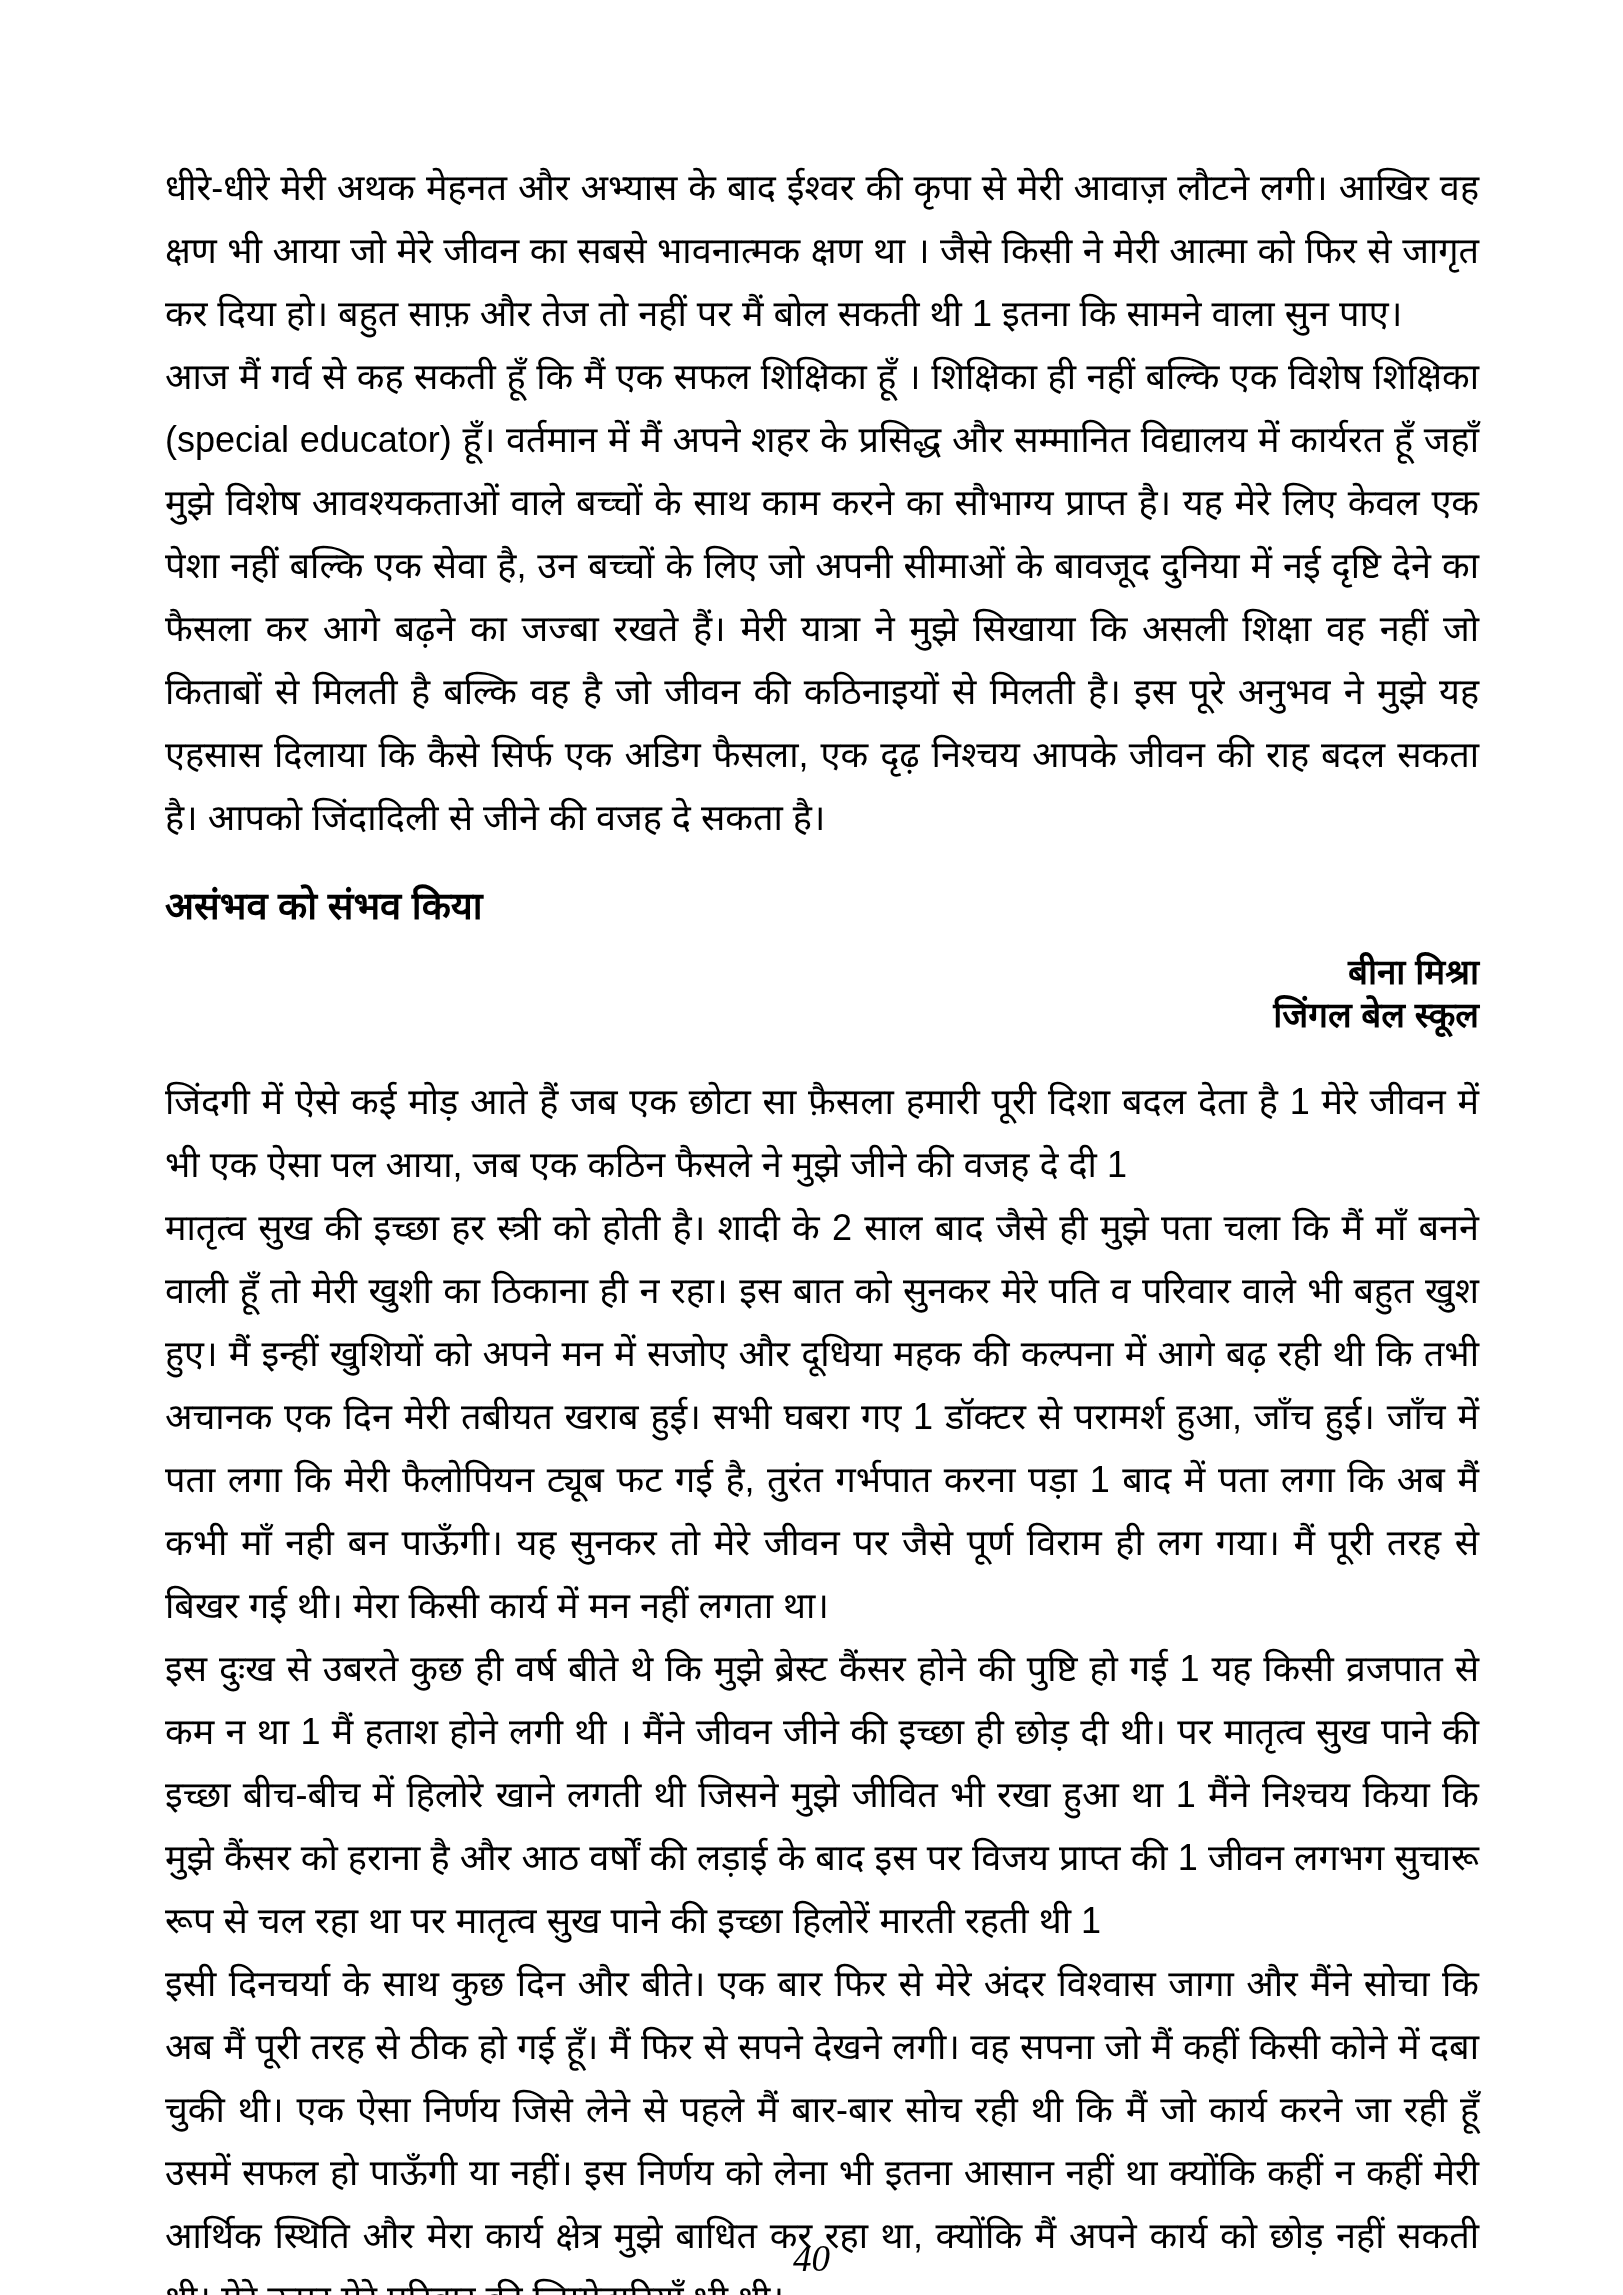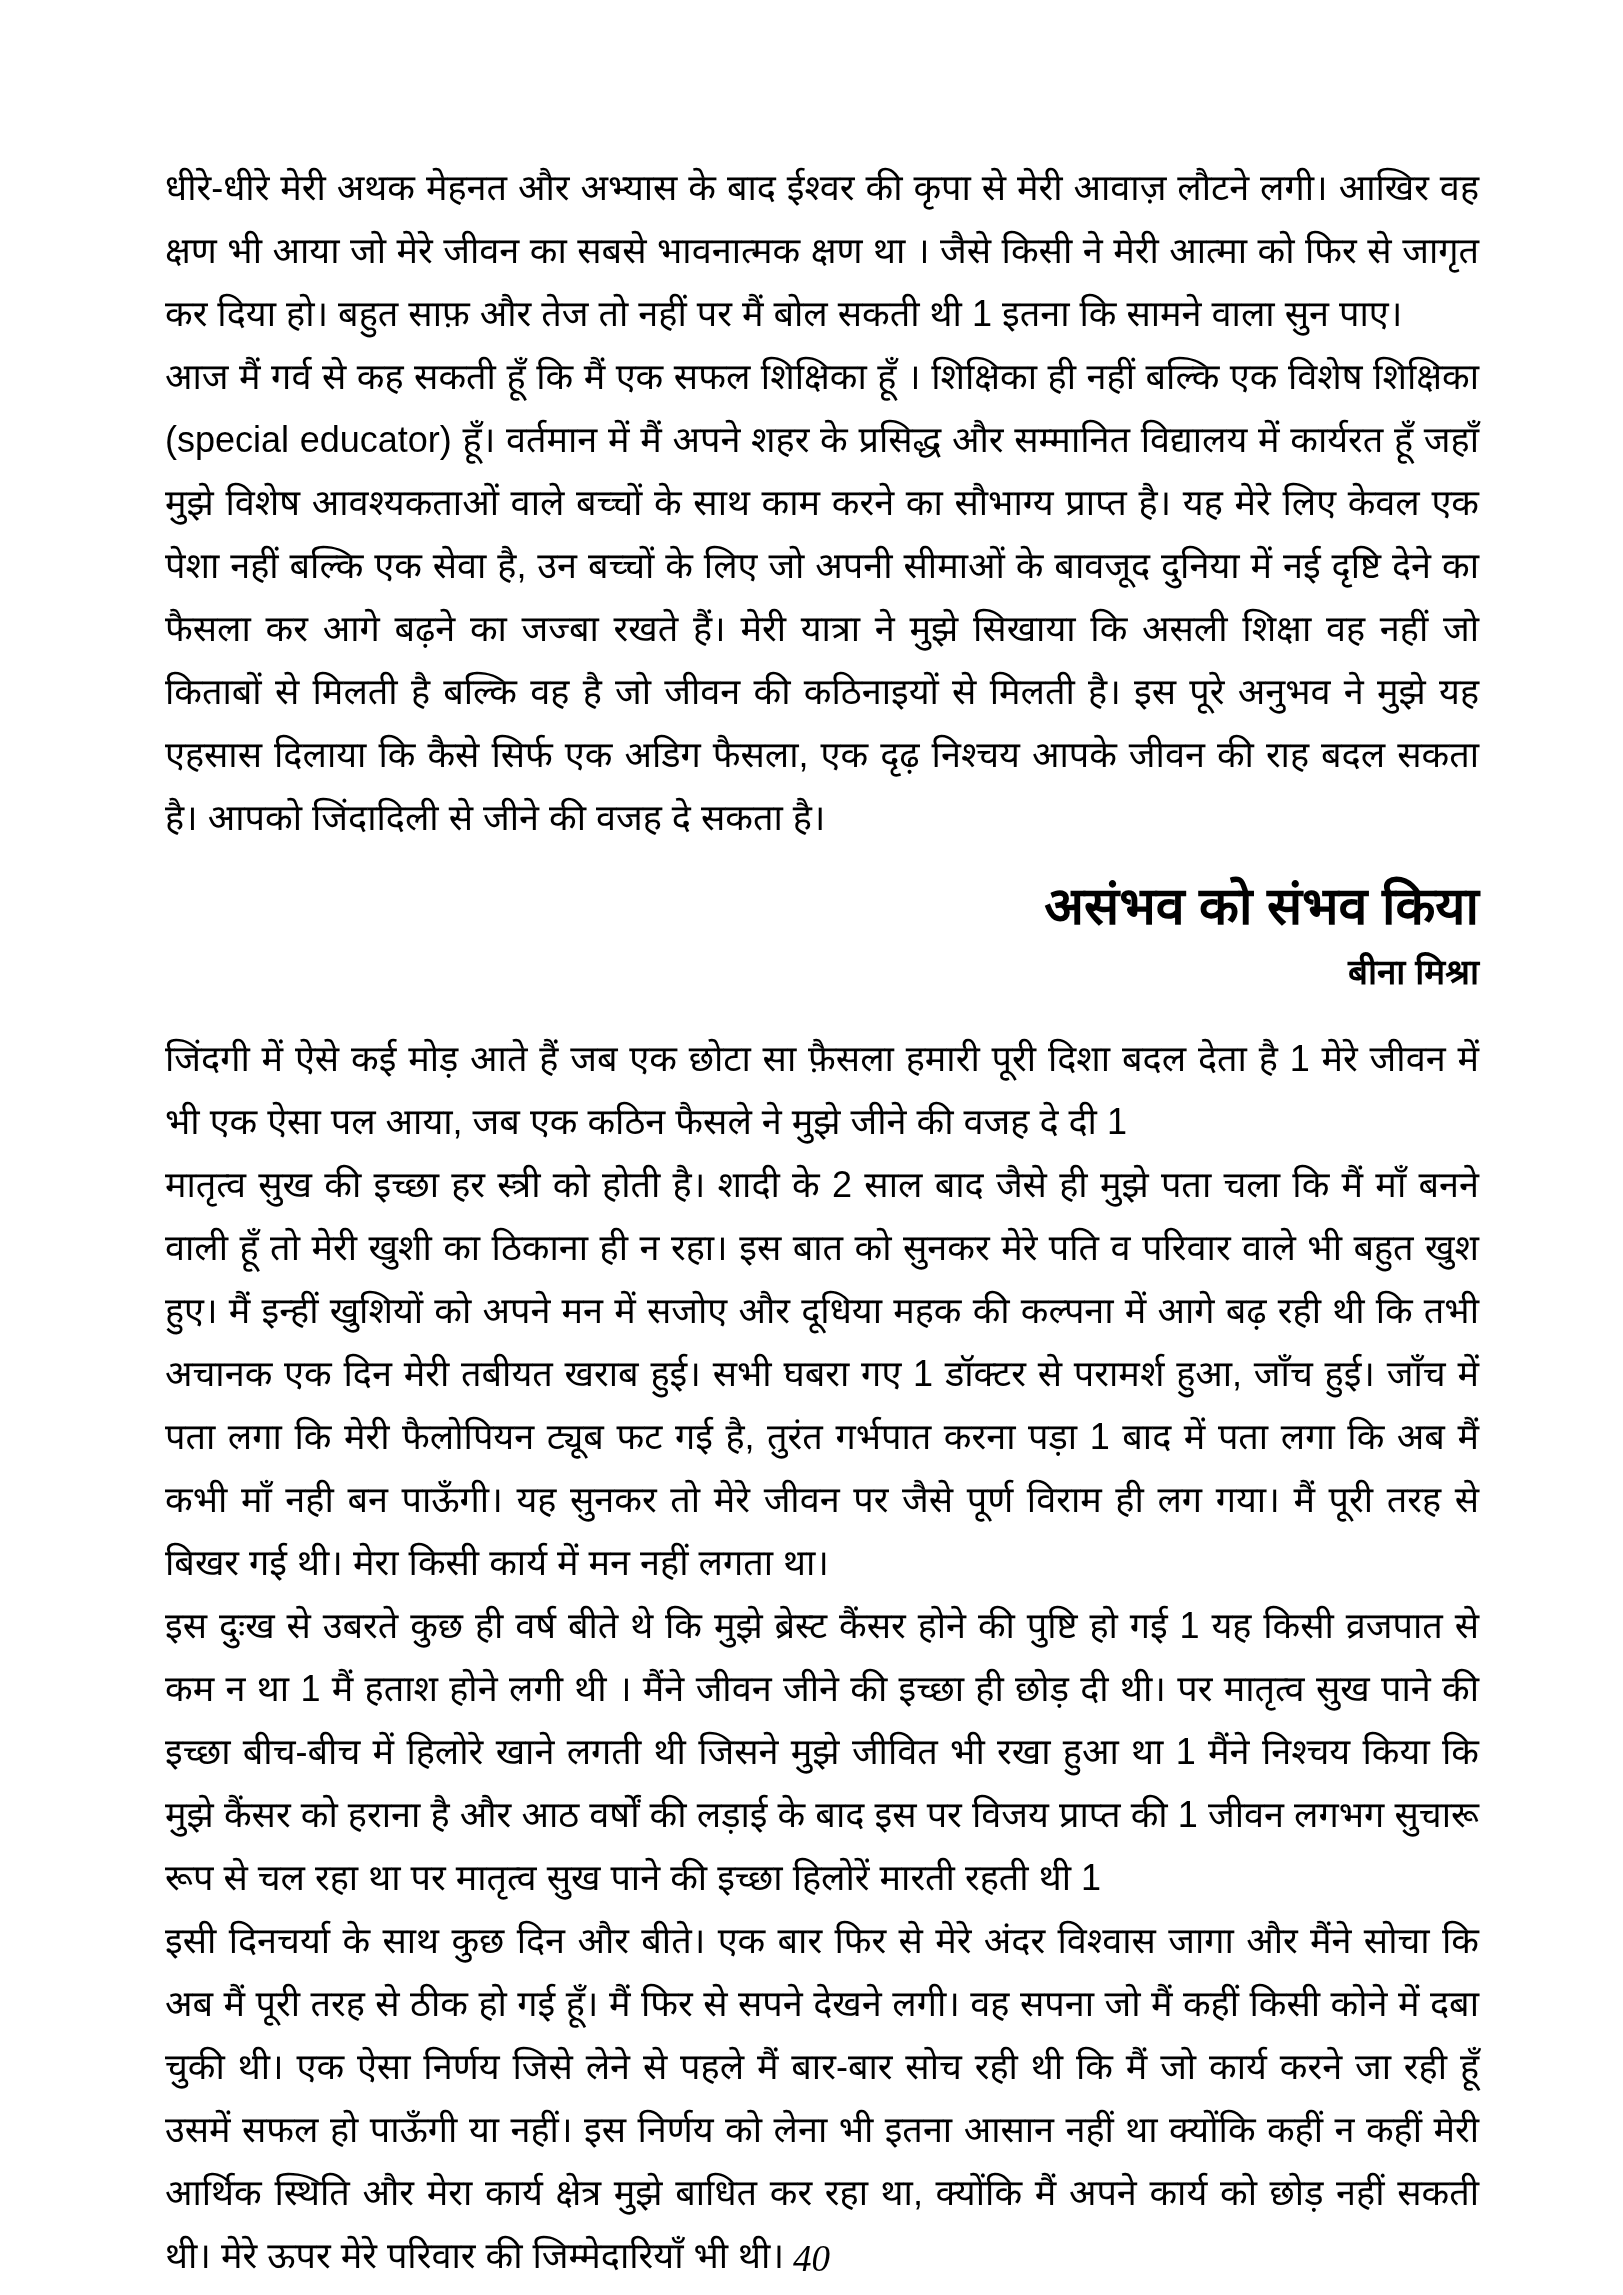--- a/index.html
+++ b/index.html
@@ -25,24 +25,24 @@
     right: 144px;
   }
   .body-para {
     font-size: 36px;
     line-height: 63px;
     text-align: justify;
     text-justify: inter-word;
     margin: 0;
   }
   .story-title {
-    font-size: 52px;
+    font-size: 38px;
     line-height: 63px;
     font-weight: bold;
-    text-align: right;
+    text-align: left;
     margin: 26px 0 0 0;
   }
   .byline {
     text-align: right;
     font-weight: bold;
     font-size: 35px;
     line-height: 43px;
     margin: 11.8px 0 0 0;
   }
   .byline div {
@@ -73,20 +73,21 @@
 
     <p class="body-para">धीरे-धीरे मेरी अथक मेहनत और अभ्यास के बाद ईश्वर की कृपा से मेरी आवाज़ लौटने लगी। आखिर वह क्षण भी आया जो मेरे जीवन का सबसे भावनात्मक क्षण था । जैसे किसी ने मेरी आत्मा को फिर से जागृत कर दिया हो। बहुत साफ़ और तेज तो नहीं पर मैं बोल सकती थी 1 इतना कि सामने वाला सुन पाए।</p>
 
     <p class="body-para">आज मैं गर्व से कह सकती हूँ कि मैं एक सफल शिक्षिका हूँ । शिक्षिका ही नहीं बल्कि एक विशेष शिक्षिका (special educator) हूँ। वर्तमान में मैं अपने शहर के प्रसिद्ध और सम्मानित विद्यालय में कार्यरत हूँ जहाँ मुझे विशेष आवश्यकताओं वाले बच्चों के साथ काम करने का सौभाग्य प्राप्त है। यह मेरे लिए केवल एक पेशा नहीं बल्कि एक सेवा है, उन बच्चों के लिए जो अपनी सीमाओं के बावजूद दुनिया में नई दृष्टि देने का फैसला कर आगे बढ़ने का जज्बा रखते हैं। मेरी यात्रा ने मुझे सिखाया कि असली शिक्षा वह नहीं जो किताबों से मिलती है बल्कि वह है जो जीवन की कठिनाइयों से मिलती है। इस पूरे अनुभव ने मुझे यह एहसास दिलाया कि कैसे सिर्फ एक अडिग फैसला, एक दृढ़ निश्चय आपके जीवन की राह बदल सकता है। आपको जिंदादिली से जीने की वजह दे सकता है।</p>
 
 
     <h2 class="story-title">असंभव को संभव किया</h2>
 
     <div class="byline">
       <div>बीना मिश्रा</div>
+      <div>जिंगल बेल स्कूल</div>
     </div>
 
     <div class="story-body">
       <p class="body-para">जिंदगी में ऐसे कई मोड़ आते हैं जब एक छोटा सा फ़ैसला हमारी पूरी दिशा बदल देता है 1 मेरे जीवन में भी एक ऐसा पल आया, जब एक कठिन फैसले ने मुझे जीने की वजह दे दी 1</p>
 
       <p class="body-para">मातृत्व सुख की इच्छा हर स्त्री को होती है। शादी के 2 साल बाद जैसे ही मुझे पता चला कि मैं माँ बनने वाली हूँ तो मेरी खुशी का ठिकाना ही न रहा। इस बात को सुनकर मेरे पति व परिवार वाले भी बहुत खुश हुए। मैं इन्हीं खुशियों को अपने मन में सजोए और दूधिया महक की कल्पना में आगे बढ़ रही थी कि तभी अचानक एक दिन मेरी तबीयत खराब हुई। सभी घबरा गए 1 डॉक्टर से परामर्श हुआ, जाँच हुई। जाँच में पता लगा कि मेरी फैलोपियन ट्यूब फट गई है, तुरंत गर्भपात करना पड़ा 1 बाद में पता लगा कि अब मैं कभी माँ नही बन पाऊँगी। यह सुनकर तो मेरे जीवन पर जैसे पूर्ण विराम ही लग गया। मैं पूरी तरह से बिखर गई थी। मेरा किसी कार्य में मन नहीं लगता था।</p>
 
       <p class="body-para">इस दुःख से उबरते कुछ ही वर्ष बीते थे कि मुझे ब्रेस्ट कैंसर होने की पुष्टि हो गई 1 यह किसी व्रजपात से कम न था 1 मैं हताश होने लगी थी । मैंने जीवन जीने की इच्छा ही छोड़ दी थी। पर मातृत्व सुख पाने की इच्छा बीच-बीच में हिलोरे खाने लगती थी जिसने मुझे जीवित भी रखा हुआ था 1 मैंने निश्चय किया कि मुझे कैंसर को हराना है और आठ वर्षों की लड़ाई के बाद इस पर विजय प्राप्त की 1 जीवन लगभग सुचारू रूप से चल रहा था पर मातृत्व सुख पाने की इच्छा हिलोरें मारती रहती थी 1</p>
 
       <p class="body-para">इसी दिनचर्या के साथ कुछ दिन और बीते। एक बार फिर से मेरे अंदर विश्वास जागा और मैंने सोचा कि अब मैं पूरी तरह से ठीक हो गई हूँ। मैं फिर से सपने देखने लगी। वह सपना जो मैं कहीं किसी कोने में दबा चुकी थी। एक ऐसा निर्णय जिसे लेने से पहले मैं बार-बार सोच रही थी कि मैं जो कार्य करने जा रही हूँ उसमें सफल हो पाऊँगी या नहीं। इस निर्णय को लेना भी इतना आसान नहीं था क्योंकि कहीं न कहीं मेरी आर्थिक स्थिति और मेरा कार्य क्षेत्र मुझे बाधित कर रहा था, क्योंकि मैं अपने कार्य को छोड़ नहीं सकती थी। मेरे ऊपर मेरे परिवार की जिम्मेदारियाँ भी थी।</p>

